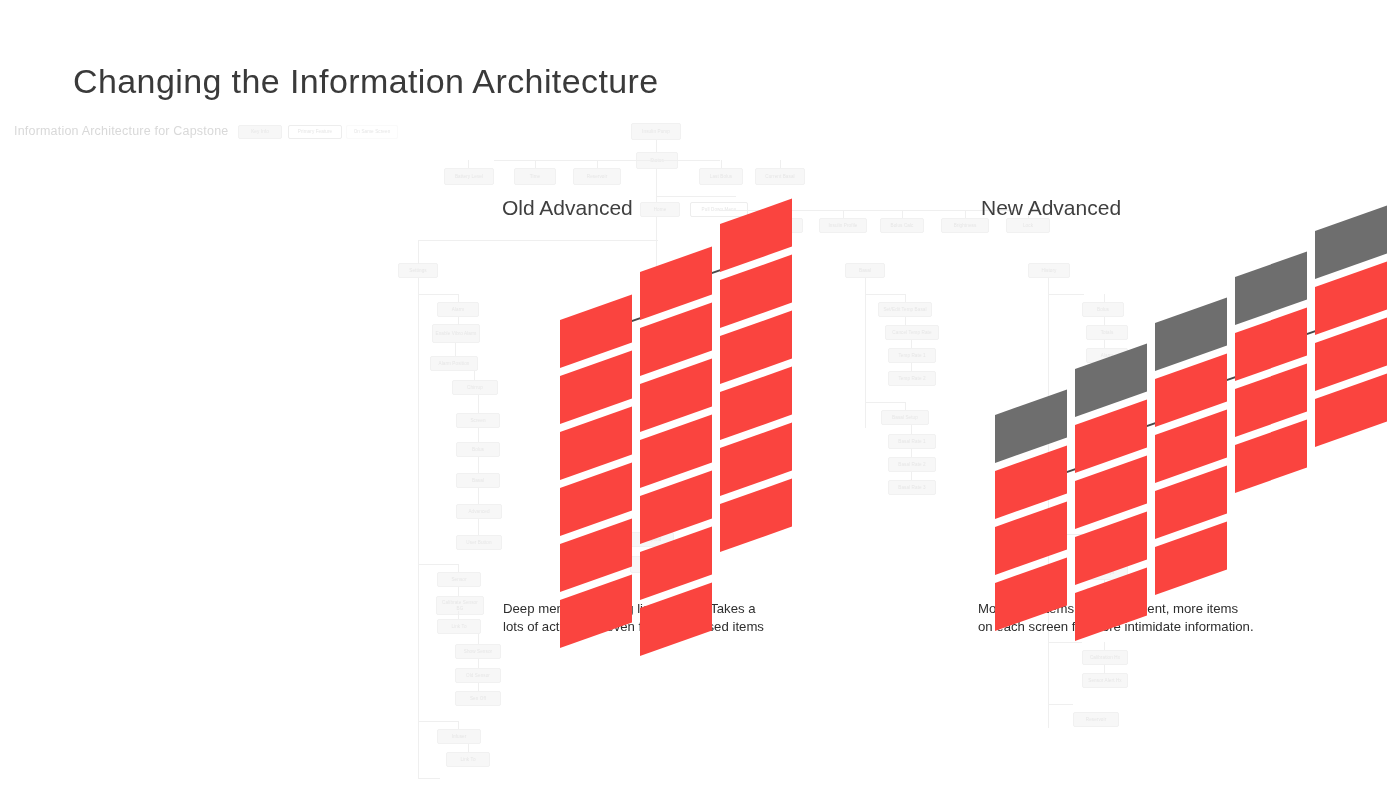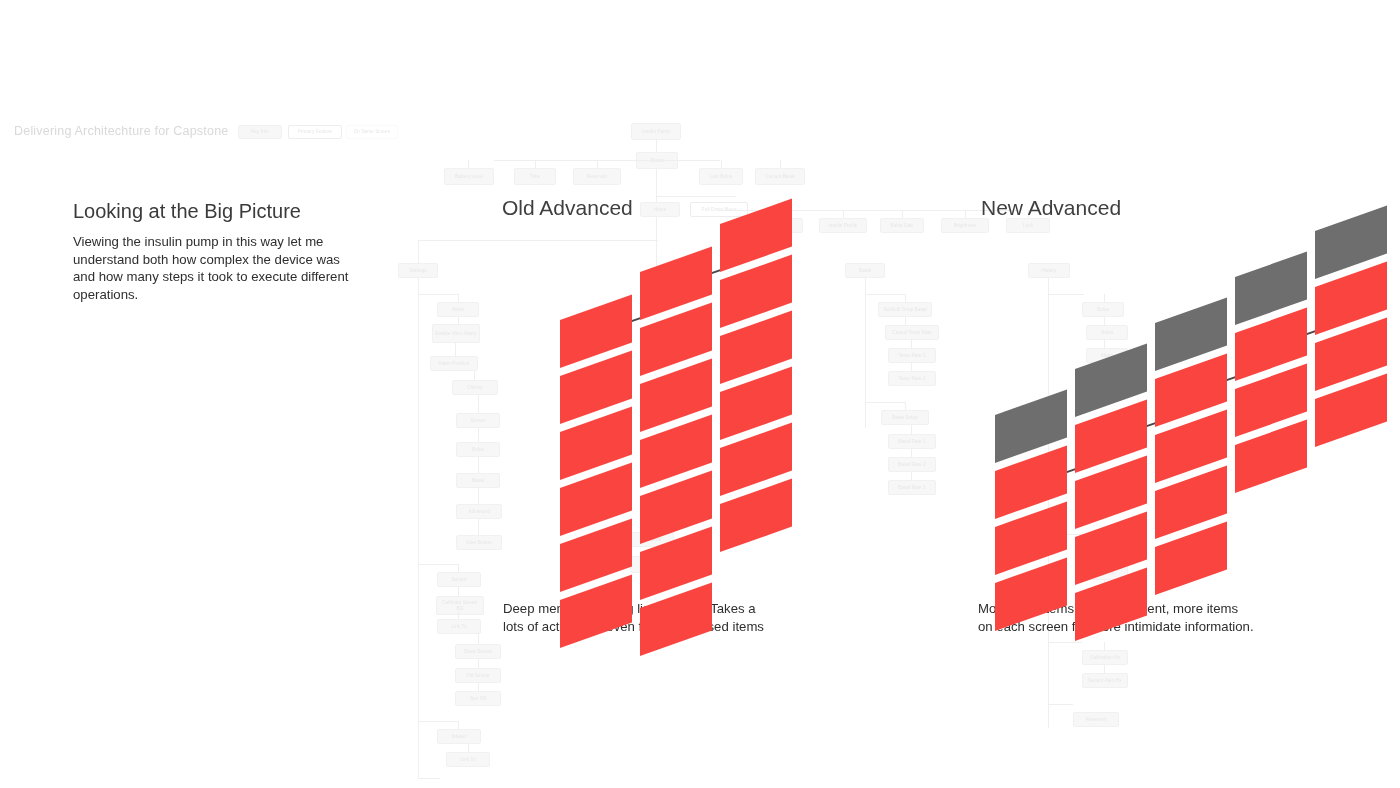--- a/index.html
+++ b/index.html
@@ -270,27 +270,26 @@
         <div class="tline v" style="left: 655px; top: 547px; height: 9px;"></div>
       </div>
   </div>
 
   <div id="header-chips">
       <div class="tnode" style="position: absolute; left: 238px; top: 125px; width: 44px; height: 14px;">Key Info</div>
       <div class="tnode outline" style="position: absolute; left: 288px; top: 125px; width: 54px; height: 14px;">Primary Feature</div>
       <div class="tnode" style="background: rgb(255, 255, 255); border: 1px solid rgb(250, 250, 250); position: absolute; left: 346px; top: 125px; width: 52px; height: 14px;">On Same Screen</div>
     </div>
 
-
-  <div class="deck-subtitle">Delivering Architechture for Capstone</div>
-
-  <div class="section-heading">Looking at the Big Picture</div>
+  <div class="slide-title">Changing the Information Architecture</div>
+
+  <div class="deck-subtitle">Information Architecture for Capstone</div>
+
 
   <div class="body-block">
-    <p>Viewing the insulin pump in this way let me understand both how complex the device was and how many steps it took to execute different operations.</p>
   </div>
 
   <div class="struct-label old">Old Advanced</div>
 
   <div class="struct-label new">New Advanced</div>
 
   <div class="caption old">Deep menus with long list of items. Takes a lots of actions for even  frequently used items</div>
 
   <div class="caption new">Most used items always present, more items on each screen for more intimidate information.</div>
 

